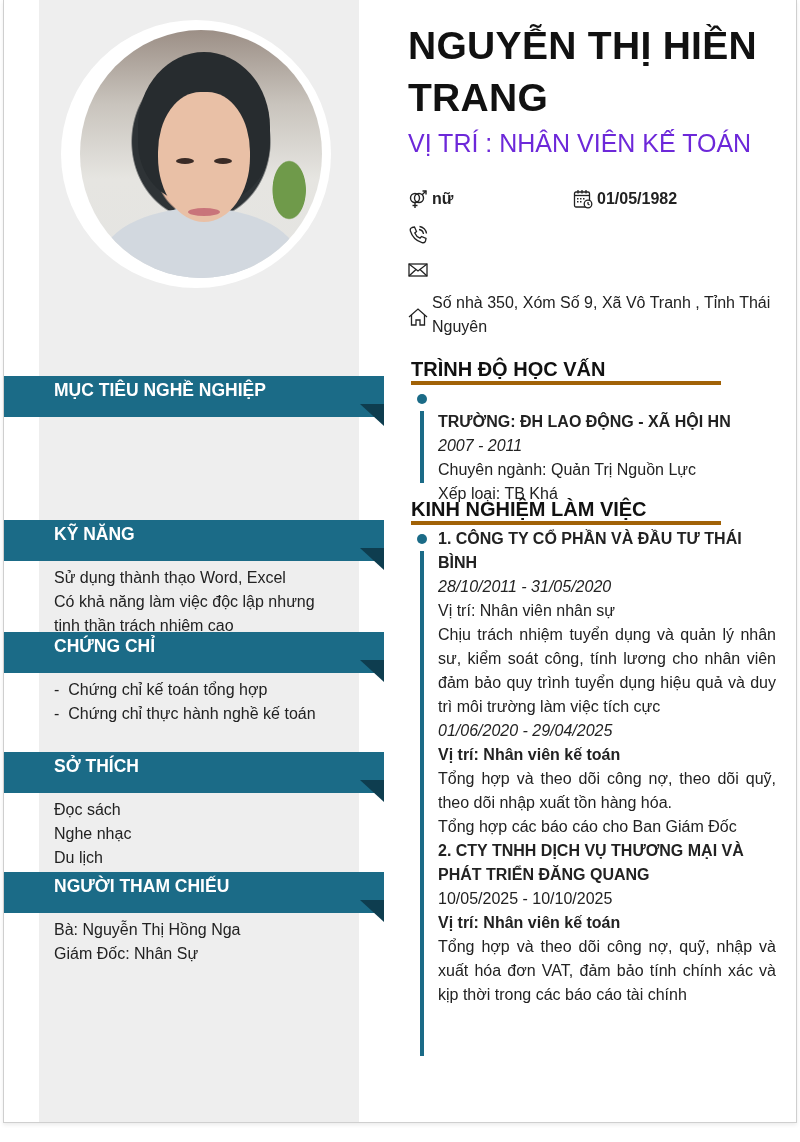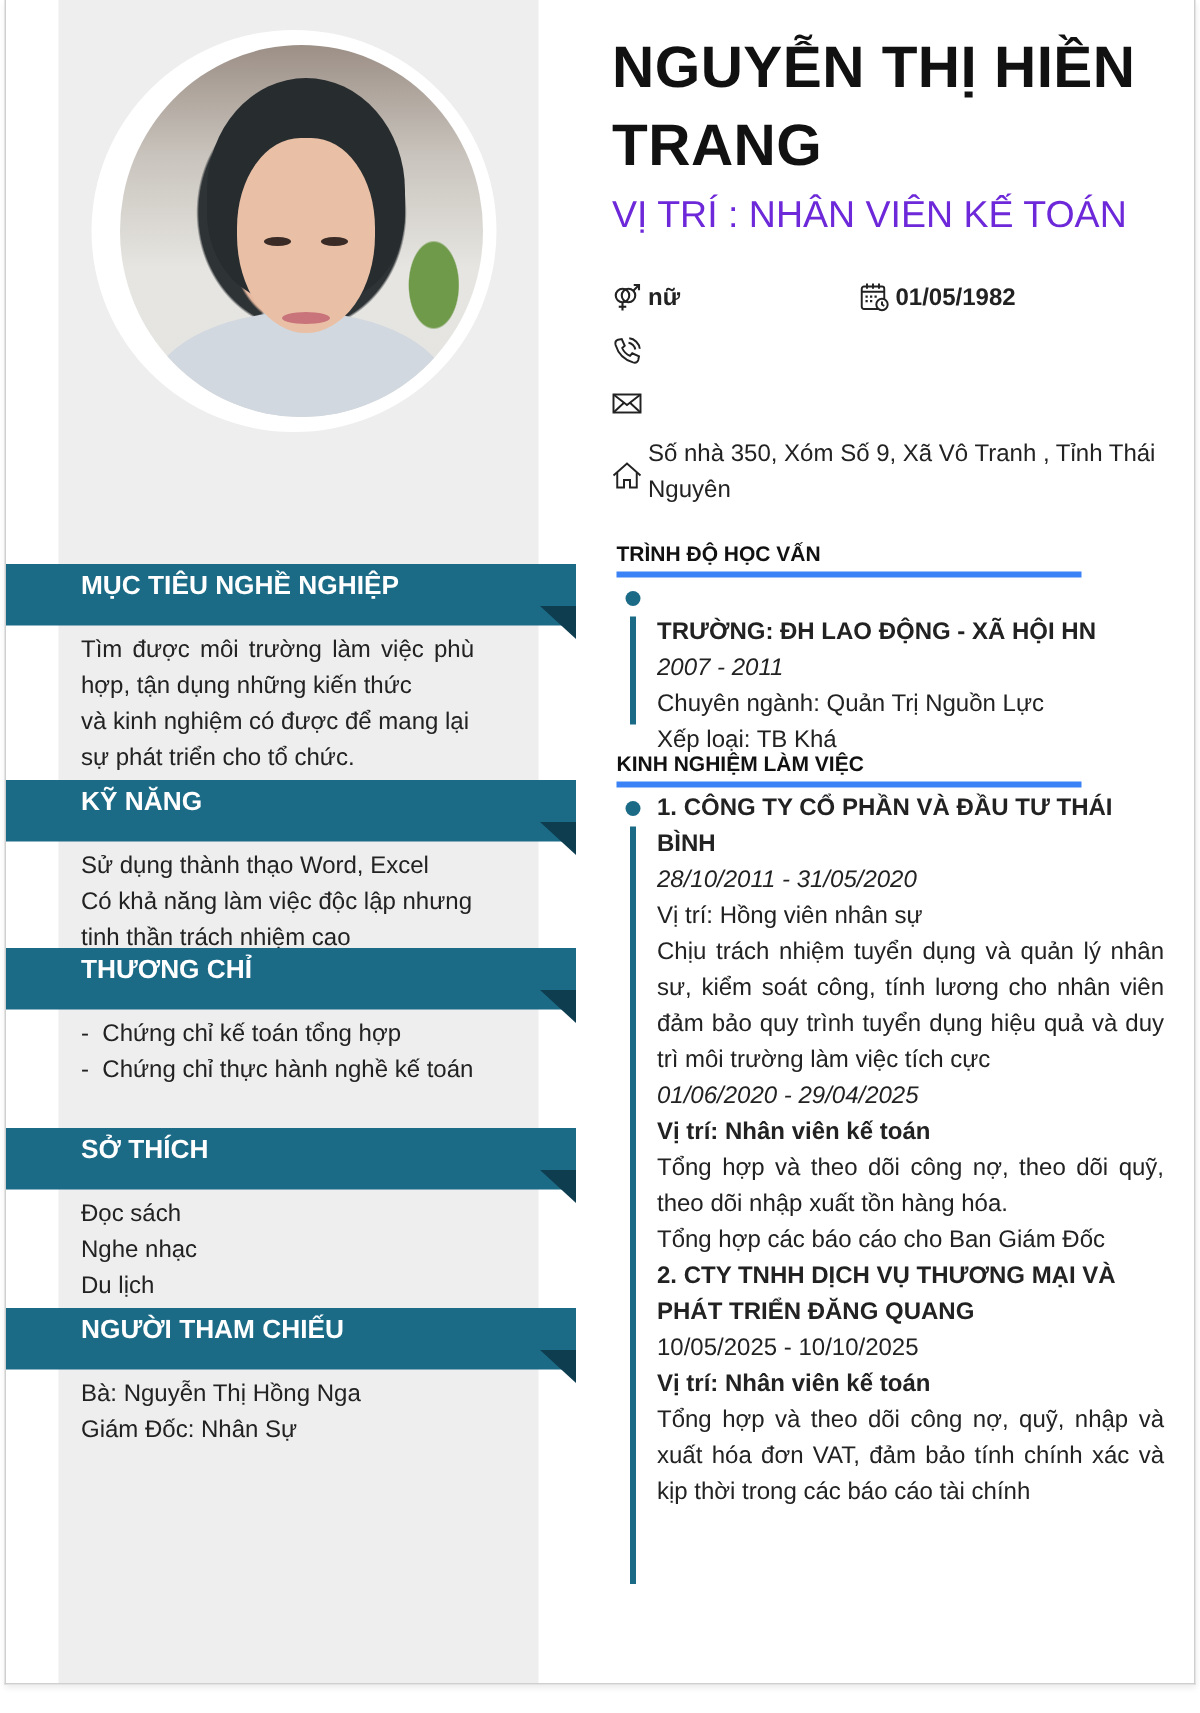--- a/index.html
+++ b/index.html
@@ -75,22 +75,22 @@
       position: absolute; left: 408px; top: 126px; font-size: 25px; line-height: 34px; color: #6d28d9;
     }
     .info { position: absolute; font-size: 16px; line-height: 24px; color: #222; font-weight: bold; }
     .info .ico { display: inline-block; width: 20px; height: 20px; vertical-align: -5px; margin-right: 4px; }
     .addr { position: absolute; left: 408px; top: 291px; width: 370px; display: flex; }
     .addr .ico { width: 20px; height: 20px; margin-top: 16px; margin-right: 4px; flex: none; }
     .addr .txt { font-size: 16px; line-height: 24px; color: #222; }
 
     .rhead {
       position: absolute; left: 411px; width: 310px;
-      font-weight: bold; font-size: 14px; line-height: 24px; color: #111;
-      border-bottom: 4px solid #3b82f6; padding-bottom: 0;
+      font-weight: bold; font-size: 20px; line-height: 24px; color: #111;
+      border-bottom: 4px solid #a16207; padding-bottom: 0;
     }
     .timeline-line {
       position: absolute; left: 420px; width: 4px; background: #1b6b87;
     }
     .dot { position: absolute; left: 417px; width: 10px; height: 10px; border-radius: 50%; background: #1b6b87; }
     .rblock { position: absolute; left: 438px; width: 338px; font-size: 16px; line-height: 24px; color: #222; }
     .rblock .b { font-weight: bold; }
     .rblock .i { font-style: italic; }
     .rblock .line { display: block; }
   </style>
@@ -108,37 +108,33 @@
   <div class="hair"></div>
   <div class="face"></div>
   <div class="eye" style="left:96px"></div>
   <div class="eye" style="left:134px"></div>
   <div class="lip"></div>
 </div>
 
 <div class="lsec" style="top:376px">
   <div class="band">MỤC TIÊU NGHỀ NGHIỆP</div>
   <div class="fold"></div>
-  <div class="body">
-    <span class="list-item justify">Tìm được môi trường làm việc phù hợp, tận dụng những kiến thức</span>
-    <span class="list-item">và kinh nghiệm có được để mang lại sự phát triển cho tổ chức.</span>
-  </div>
 </div>
 
 <div class="lsec" style="top:520px">
   <div class="band">KỸ NĂNG</div>
   <div class="fold"></div>
   <div class="body" style="padding-right:60px">
     <span class="list-item">Sử dụng thành thạo Word, Excel</span>
     <span class="list-item">Có khả năng làm việc độc lập nhưng tinh thần trách nhiệm cao</span>
   </div>
 </div>
 
 <div class="lsec" style="top:632px">
-  <div class="band">THƯƠNG CHỈ</div>
+  <div class="band">CHỨNG CHỈ</div>
   <div class="fold"></div>
   <div class="body">
     <span class="list-item" style="white-space:pre">-  Chứng chỉ kế toán tổng hợp</span>
     <span class="list-item" style="white-space:pre">-  Chứng chỉ thực hành nghề kế toán</span>
   </div>
 </div>
 
 <div class="lsec" style="top:752px">
   <div class="band">SỞ THÍCH</div>
   <div class="fold"></div>
@@ -225,21 +221,21 @@
   <span class="line">Chuyên ngành: Quản Trị Nguồn Lực</span>
   <span class="line">Xếp loại: TB Khá</span>
 </div>
 
 <div class="rhead" style="top:497px">KINH NGHIỆM LÀM VIỆC</div>
 <div class="dot" style="top:534px"></div>
 <div class="timeline-line" style="top:551px; height:505px"></div>
 <div class="rblock" style="top:527px">
   <span class="line b">1. CÔNG TY CỔ PHẦN VÀ ĐẦU TƯ THÁI BÌNH</span>
   <span class="line i">28/10/2011 - 31/05/2020</span>
-  <span class="line">Vị trí: Hồng viên nhân sự</span>
+  <span class="line">Vị trí: Nhân viên nhân sự</span>
   <span class="line justify">Chịu trách nhiệm tuyển dụng và quản lý nhân sư, kiểm soát công, tính lương cho nhân viên đảm bảo quy trình tuyển dụng hiệu quả và duy trì môi trường làm việc tích cực</span>
   <span class="line i">01/06/2020 - 29/04/2025</span>
   <span class="line b">Vị trí: Nhân viên kế toán</span>
   <span class="line justify">Tổng hợp và theo dõi công nợ, theo dõi quỹ, theo dõi nhập xuất tồn hàng hóa.</span>
   <span class="line">Tổng hợp các báo cáo cho Ban Giám Đốc</span>
   <span class="line b">2. CTY TNHH DỊCH VỤ THƯƠNG MẠI VÀ PHÁT TRIỂN ĐĂNG QUANG</span>
   <span class="line">10/05/2025 - 10/10/2025</span>
   <span class="line b">Vị trí: Nhân viên kế toán</span>
   <span class="line justify">Tổng hợp và theo dõi công nợ, quỹ, nhập và xuất hóa đơn VAT, đảm bảo tính chính xác và kịp thời trong các báo cáo tài chính</span>
 </div>

